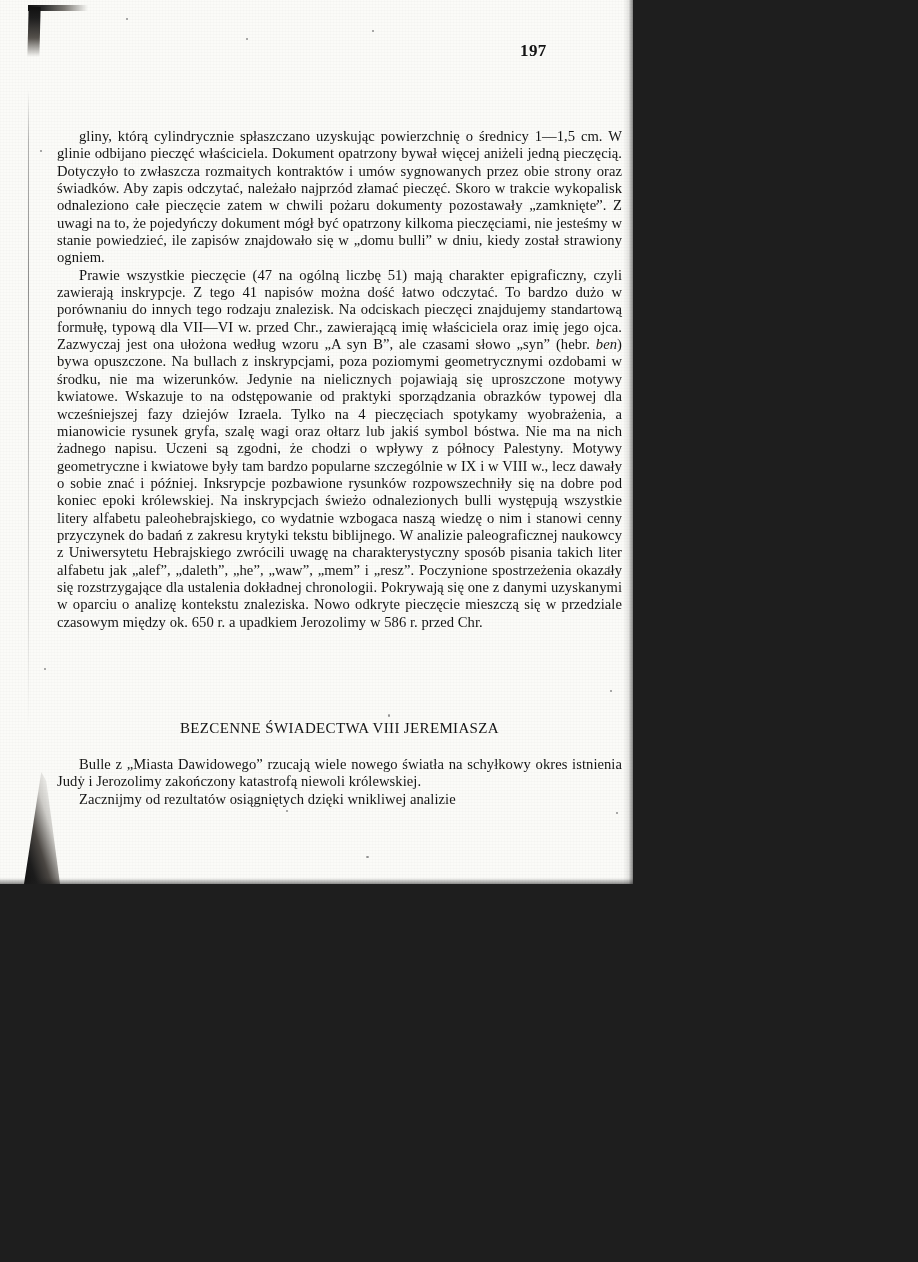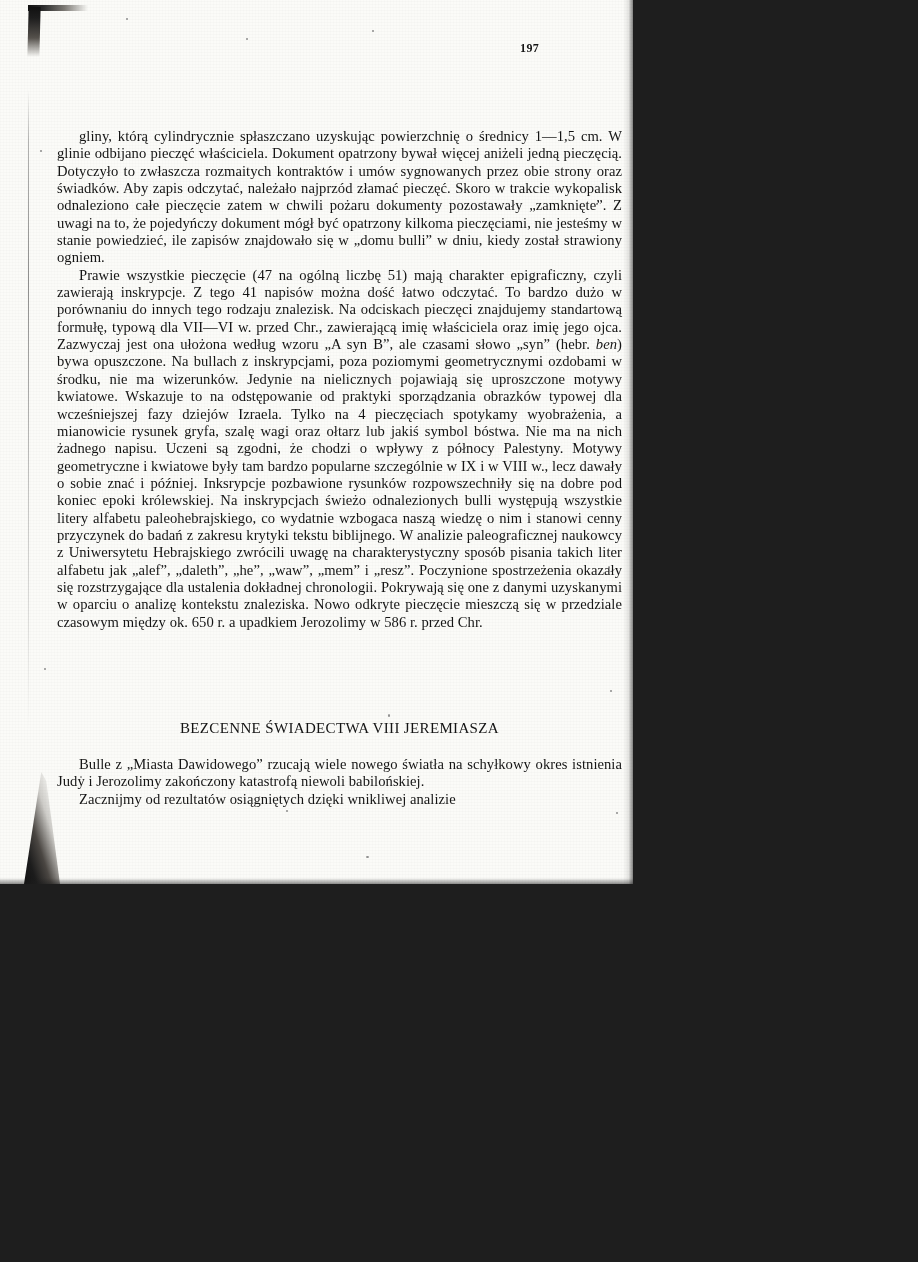--- a/index.html
+++ b/index.html
@@ -92,21 +92,21 @@
     position: absolute;
     background: #8c8c8c;
     border-radius: 50%;
   }
 
   
   #page-number {
     position: absolute;
     left: 520px;
     top: 41px;
-    font-size: 12px;
+    font-size: 17px;
     font-weight: bold;
     letter-spacing: 0.4px;
     color: #151515;
   }
 
   #body-text {
     position: absolute;
     left: 57px;
     top: 84px;
     width: 565px;
@@ -191,21 +191,21 @@
     <div id="page-number">197</div>
 
     <div id="body-text">
       <p class="para">gliny, którą cylindrycznie spłaszczano uzyskując powierzchnię o średnicy 1—1,5 cm. W glinie odbijano pieczęć właściciela. Dokument opatrzony bywał więcej aniżeli jedną pieczęcią. Dotyczyło to zwłaszcza rozmaitych kontraktów i umów sygnowanych przez obie strony oraz świadków. Aby zapis odczytać, należało najprzód złamać pieczęć. Skoro w trakcie wykopalisk odnaleziono całe pieczęcie zatem w chwili pożaru dokumenty pozostawały „zamknięte”. Z uwagi na to, że pojedyńczy dokument mógł być opatrzony kilkoma pieczęciami, nie jesteśmy w stanie powiedzieć, ile zapisów znajdowało się w „domu bulli” w dniu, kiedy został strawiony ogniem.</p>
       <p class="para"><span>Prawie wszystkie pieczęcie (47 na ogólną liczbę 51) mają charakter epigraficzny, czyli zawierają inskrypcje. Z tego 41 napisów można dość łatwo odczytać. To bardzo dużo w porównaniu do innych tego rodzaju znalezisk. Na odciskach pieczęci znajdujemy standartową formułę, typową dla VII—VI w. przed Chr., zawierającą imię właściciela oraz imię jego ojca. Zazwyczaj jest ona ułożona według wzoru „A syn B”, ale czasami słowo „syn” (hebr. </span><i>ben</i><span>) bywa opuszczone. Na bullach z inskrypcjami, poza poziomymi geometrycznymi ozdobami w środku, nie ma wizerunków. Jedynie na nielicznych pojawiają się uproszczone motywy kwiatowe. Wskazuje to na odstępowanie od praktyki sporządzania obrazków typowej dla wcześniejszej fazy dziejów Izraela. Tylko na 4 pieczęciach spotykamy wyobrażenia, a mianowicie rysunek gryfa, szalę wagi oraz ołtarz lub jakiś symbol bóstwa. Nie ma na nich żadnego napisu. Uczeni są zgodni, że chodzi o wpływy z północy Palestyny. Motywy geometryczne i kwiatowe były tam bardzo popularne szczególnie w IX i w VIII w., lecz dawały o sobie znać i później. Inksrypcje pozbawione rysunków rozpowszechniły się na dobre pod koniec epoki królewskiej. Na inskrypcjach świeżo odnalezionych bulli występują wszystkie litery alfabetu paleohebrajskiego, co wydatnie wzbogaca naszą wiedzę o nim i stanowi cenny przyczynek do badań z zakresu krytyki tekstu biblijnego. W analizie paleograficznej naukowcy z Uniwersytetu Hebrajskiego zwrócili uwagę na charakterystyczny sposób pisania takich liter alfabetu jak „alef”, „daleth”, „he”, „waw”, „mem” i „resz”. Poczynione spostrzeżenia okazały się rozstrzygające dla ustalenia dokładnej chronologii. Pokrywają się one z danymi uzyskanymi w oparciu o analizę kontekstu znaleziska. Nowo odkryte pieczęcie mieszczą się w przedziale czasowym między ok. 650 r. a upadkiem Jerozolimy w 586 r. przed Chr.</span></p>
     </div>
 
     <h2 id="section-heading">BEZCENNE ŚWIADECTWA VIII JEREMIASZA</h2>
 
     <div id="closing-text">
-      <p class="para">Bulle z „Miasta Dawidowego” rzucają wiele nowego światła na schyłkowy okres istnienia Judy i Jerozolimy zakończony katastrofą niewoli babilońskiej.</p>
+      <p class="para">Bulle z „Miasta Dawidowego” rzucają wiele nowego światła na schyłkowy okres istnienia Judy i Jerozolimy zakończony katastrofą niewoli królewskiej.</p>
       <p class="para">Zacznijmy od rezultatów osiągniętych dzięki wnikliwej analizie</p>
     </div>
 
     <div id="sheet-edge-shade"></div>
     <div id="sheet-bottom-shade"></div>
   </div>
 
 </div>
 
 </body></html>

